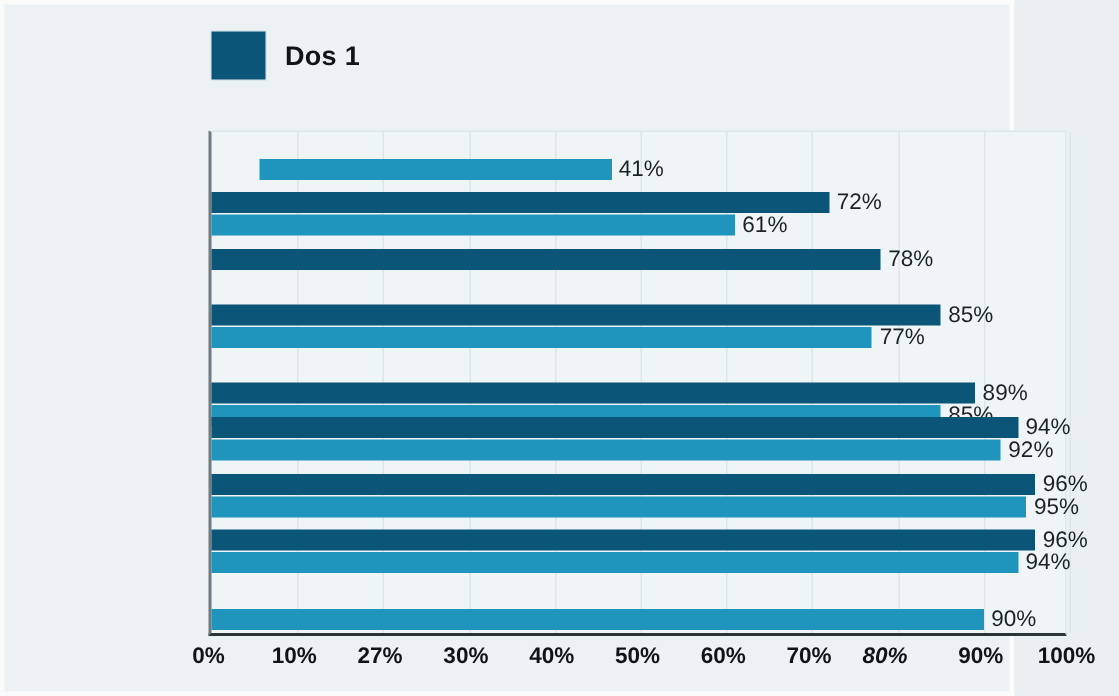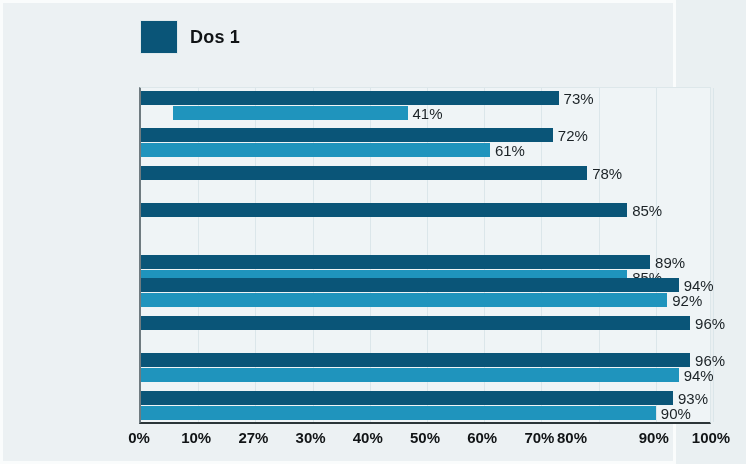--- a/index.html
+++ b/index.html
@@ -132,23 +132,20 @@
       <div class="gridline" style="left: 114.4px;"></div>
       <div class="gridline" style="left: 171.6px;"></div>
       <div class="gridline" style="left: 228.8px;"></div>
       <div class="gridline" style="left: 286px;"></div>
       <div class="gridline" style="left: 343.2px;"></div>
       <div class="gridline" style="left: 400.4px;"></div>
       <div class="gridline" style="left: 457.6px;"></div>
       <div class="gridline" style="left: 514.8px;"></div>
       <div class="gridline" style="left: 572px;"></div>
       <div class="cat-row" style="top: 0px; height: 37.4444px;">
-        <div class="bar dose1" style="width: 417.56px; background: rgb(10, 85, 120);">
-          <span class="bar-value">73%</span>
-        </div>
         <div class="bar dose2" style="width: 234.52px; background: rgb(31, 148, 189); margin-left: 32px;">
           <span class="bar-value">41%</span>
         </div>
       </div>
       <div class="cat-row" style="top: 37.4444px; height: 37.4444px;">
         <div class="bar dose1" style="width: 411.84px; background: rgb(10, 85, 120);">
           <span class="bar-value">72%</span>
         </div>
         <div class="bar dose2" style="width: 348.92px; background: rgb(31, 148, 189);">
           <span class="bar-value">61%</span>
@@ -156,20 +153,23 @@
       </div>
       <div class="cat-row" style="top: 74.8889px; height: 37.4444px; text-align: right;">
         <div class="bar dose1" style="width: 446.16px; background: rgb(10, 85, 120);">
           <span class="bar-value">78%</span>
         </div>
       </div>
       <div class="cat-row" style="top: 112.333px; height: 37.4444px;">
         <div class="bar dose1" style="width: 486.2px; background: rgb(10, 85, 120);">
           <span class="bar-value">85%</span>
         </div>
+        <div class="bar dose2" style="width: 440.44px; background: rgb(31, 148, 189);">
+          <span class="bar-value">77%</span>
+        </div>
       </div>
       <div class="cat-row" style="top: 164px; height: 37.4444px;">
         <div class="bar dose1" style="width: 509.08px; background: rgb(10, 85, 120);">
           <span class="bar-value">89%</span>
         </div>
         <div class="bar dose2" style="width: 486.2px; background: rgb(31, 148, 189);">
           <span class="bar-value">85%</span>
         </div>
       </div>
       <div class="cat-row" style="top: 187.222px; height: 37.4444px;">
@@ -177,46 +177,46 @@
           <span class="bar-value">94%</span>
         </div>
         <div class="bar dose2" style="width: 526.24px; background: rgb(31, 148, 189); text-align: right;">
           <span class="bar-value">92%</span>
         </div>
       </div>
       <div class="cat-row" style="top: 224.667px; height: 37.4444px;">
         <div class="bar dose1" style="width: 549.12px; background: rgb(10, 85, 120);">
           <span class="bar-value">96%</span>
         </div>
+        <div class="bar dose2" style="width: 543.4px; background: rgb(31, 148, 189);">
+          <span class="bar-value">95%</span>
+        </div>
       </div>
       <div class="cat-row" style="top: 262.111px; height: 37.4444px;">
         <div class="bar dose1" style="width: 549.12px; background: rgb(10, 85, 120);">
           <span class="bar-value">96%</span>
         </div>
         <div class="bar dose2" style="width: 537.68px; background: rgb(31, 148, 189);">
           <span class="bar-value">94%</span>
         </div>
       </div>
       <div class="cat-row" style="top: 299.556px; height: 37.4444px;">
-        <div class="bar dose1" style="width: 531.96px; background: rgb(10, 85, 120);">
-          <span class="bar-value">93%</span>
-        </div>
         <div class="bar dose2" style="width: 514.8px; background: rgb(31, 148, 189);">
           <span class="bar-value">90%</span>
         </div>
       </div>
     </div>
 
   <div id="x-axis">
       <span class="x-tick" style="left: 0px;">0%</span>
       <span class="x-tick" style="left: 57.2px;">10%</span>
       <span class="x-tick" style="left: 114.4px;">27%</span>
       <span class="x-tick" style="left: 171.6px;">30%</span>
       <span class="x-tick" style="left: 228.8px;">40%</span>
       <span class="x-tick" style="left: 286px;">50%</span>
       <span class="x-tick" style="left: 343.2px;">60%</span>
       <span class="x-tick" style="left: 400.4px;">70%</span>
-      <span class="x-tick" style="left: 433px;">80%</span>
+      <span class="x-tick" style="left: 451px; font-style: italic;">80%</span>
       <span class="x-tick" style="left: 514.8px;">90%</span>
       <span class="x-tick" style="left: 572px;">100%</span>
     </div>
 
 </div>
 
 </body></html>

